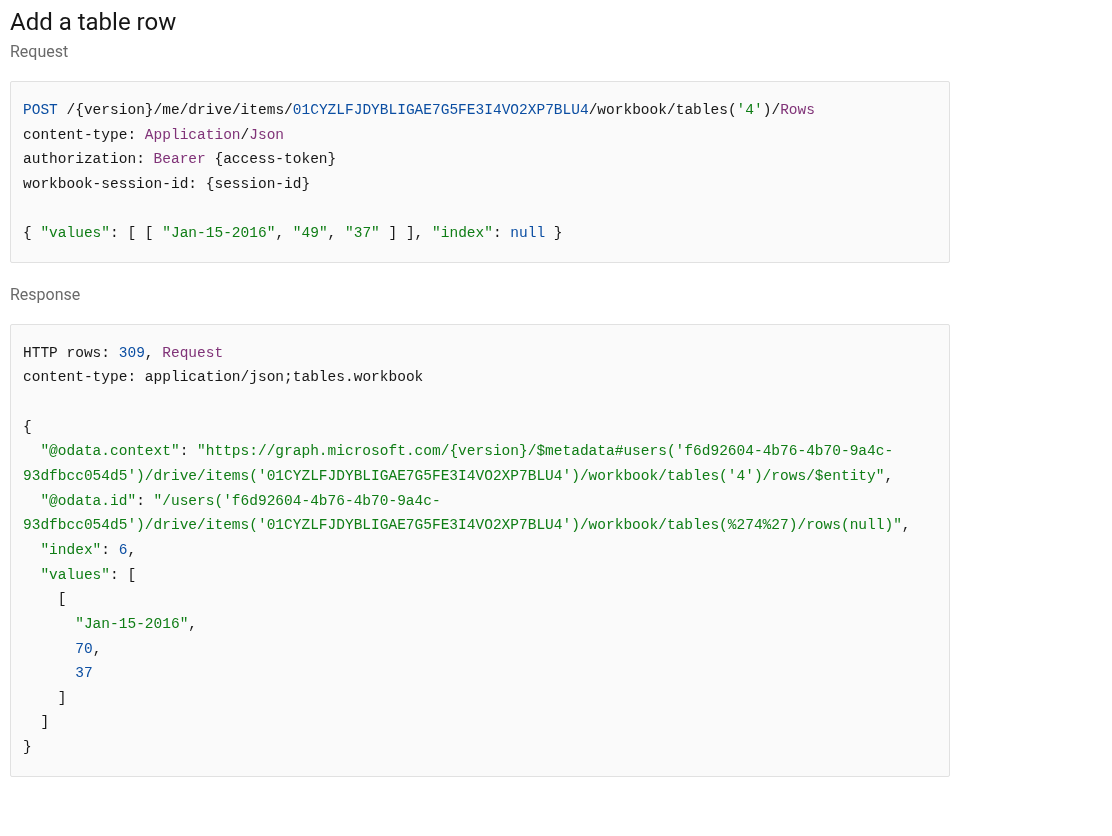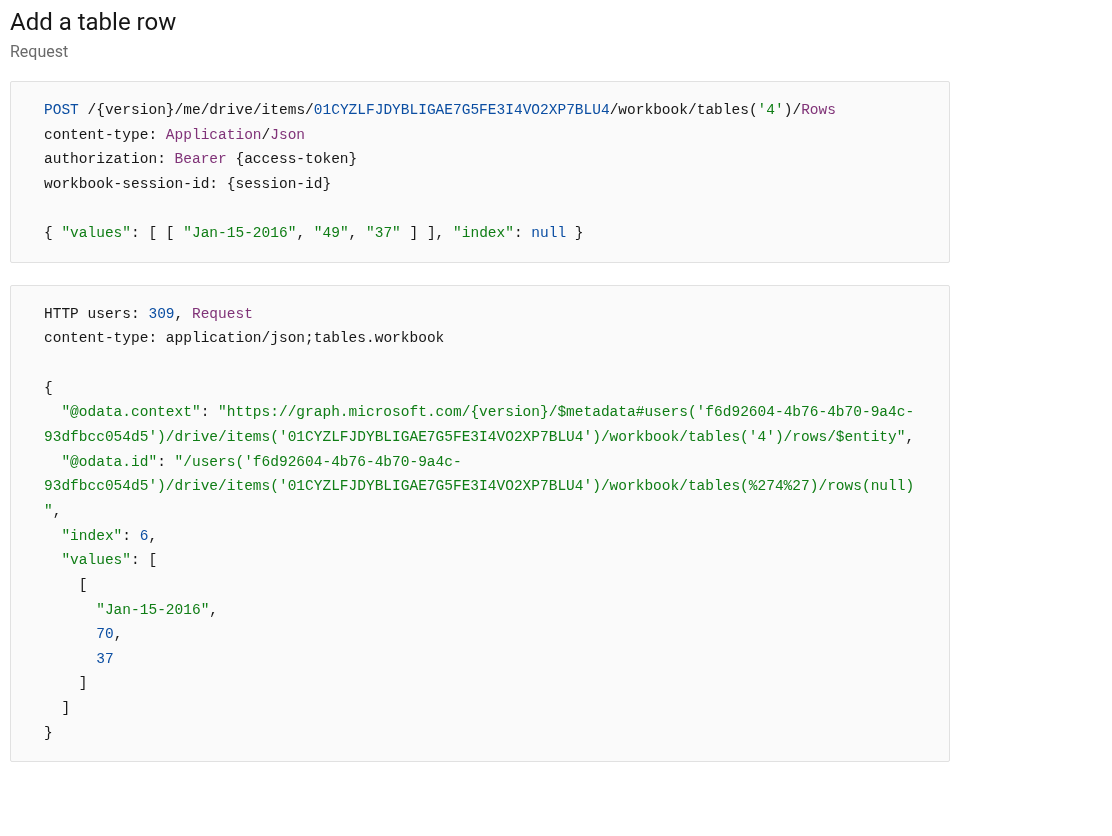--- a/index.html
+++ b/index.html
@@ -23,21 +23,21 @@
   .subhead {
     font-size: 16px;
     font-weight: 400;
     color: #6a6a6a;
     margin: 4px 0 20px 0;
   }
   pre.code-block {
     margin: 0 0 22px 0;
     border: 1px solid #e1e1e1;
     background: #fafafa;
-    padding: 16px 33px;
+    padding: 16px 12px;
     font-family: SFMono-Regular, Consolas, "Liberation Mono", Menlo, monospace;
     font-size: 14.5px;
     line-height: 1.7;
     white-space: pre-wrap;
     word-wrap: break-word;
     border-radius: 2px;
     color: #171717;
   }
   .c-plain { color: #171717; }
   .c-str   { color: #0f7d15; }  
@@ -53,22 +53,23 @@
 
   <p class="subhead">Request</p>
 
   <pre class="code-block"><span class="c-key">POST</span><span class="c-plain"> /{</span><span class="c-plain">version</span><span class="c-plain">}/</span><span class="c-plain">me</span><span class="c-plain">/</span><span class="c-plain">drive</span><span class="c-plain">/</span><span class="c-plain">items</span><span class="c-plain">/</span><span class="c-key">01CYZLFJDYBLIGAE7G5FE3I4VO2XP7BLU4</span><span class="c-plain">/</span><span class="c-plain">workbook</span><span class="c-plain">/</span><span class="c-plain">tables</span><span class="c-plain">(</span><span class="c-str">'4'</span><span class="c-plain">)/</span><span class="c-liter">Rows</span>
 <span class="c-plain">content-type</span><span class="c-plain">: </span><span class="c-liter">Application</span><span class="c-plain">/</span><span class="c-liter">Json</span>
 <span class="c-plain">authorization</span><span class="c-plain">: </span><span class="c-liter">Bearer</span><span class="c-plain"> {</span><span class="c-plain">access-token</span><span class="c-plain">}</span>
 <span class="c-plain">workbook-session-id</span><span class="c-plain">: {</span><span class="c-plain">session-id</span><span class="c-plain">}</span>
 
 <span class="c-plain">{ </span><span class="c-str">"values"</span><span class="c-plain">: [ [ </span><span class="c-str">"Jan-15-2016"</span><span class="c-plain">, </span><span class="c-str">"49"</span><span class="c-plain">, </span><span class="c-str">"37"</span><span class="c-plain"> ] ], </span><span class="c-str">"index"</span><span class="c-plain">: </span><span class="c-key">null</span><span class="c-plain"> }</span></pre>
 
+  <p class="subhead">Response</p>
 
-  <pre class="code-block"><span class="c-plain">HTTP</span><span class="c-plain"> users: </span><span class="c-key">309</span><span class="c-plain">, </span><span class="c-liter">Request</span>
+  <pre class="code-block"><span class="c-plain">HTTP</span><span class="c-plain"> rows: </span><span class="c-key">309</span><span class="c-plain">, </span><span class="c-liter">Request</span>
 <span class="c-plain">content-type: </span><span class="c-plain">application</span><span class="c-plain">/</span><span class="c-plain">json</span><span class="c-plain">;</span><span class="c-plain">tables</span><span class="c-plain">.</span><span class="c-plain">workbook</span>
 
 <span class="c-plain">{</span>
   <span class="c-str">"@odata.context"</span><span class="c-plain">: </span><span class="c-str">"https://graph.microsoft.com/{version}/$metadata#users('f6d92604-4b76-4b70-9a4c-93dfbcc054d5')/drive/items('01CYZLFJDYBLIGAE7G5FE3I4VO2XP7BLU4')/workbook/tables('4')/rows/$entity"</span><span class="c-plain">,</span>
   <span class="c-str">"@odata.id"</span><span class="c-plain">: </span><span class="c-str">"/users('f6d92604-4b76-4b70-9a4c-93dfbcc054d5')/drive/items('01CYZLFJDYBLIGAE7G5FE3I4VO2XP7BLU4')/workbook/tables(%274%27)/rows(null)"</span><span class="c-plain">,</span>
   <span class="c-str">"index"</span><span class="c-plain">: </span><span class="c-key">6</span><span class="c-plain">,</span>
   <span class="c-str">"values"</span><span class="c-plain">: [</span>
     <span class="c-plain">[</span>
       <span class="c-str">"Jan-15-2016"</span><span class="c-plain">,</span>
       <span class="c-key">70</span><span class="c-plain">,</span>

